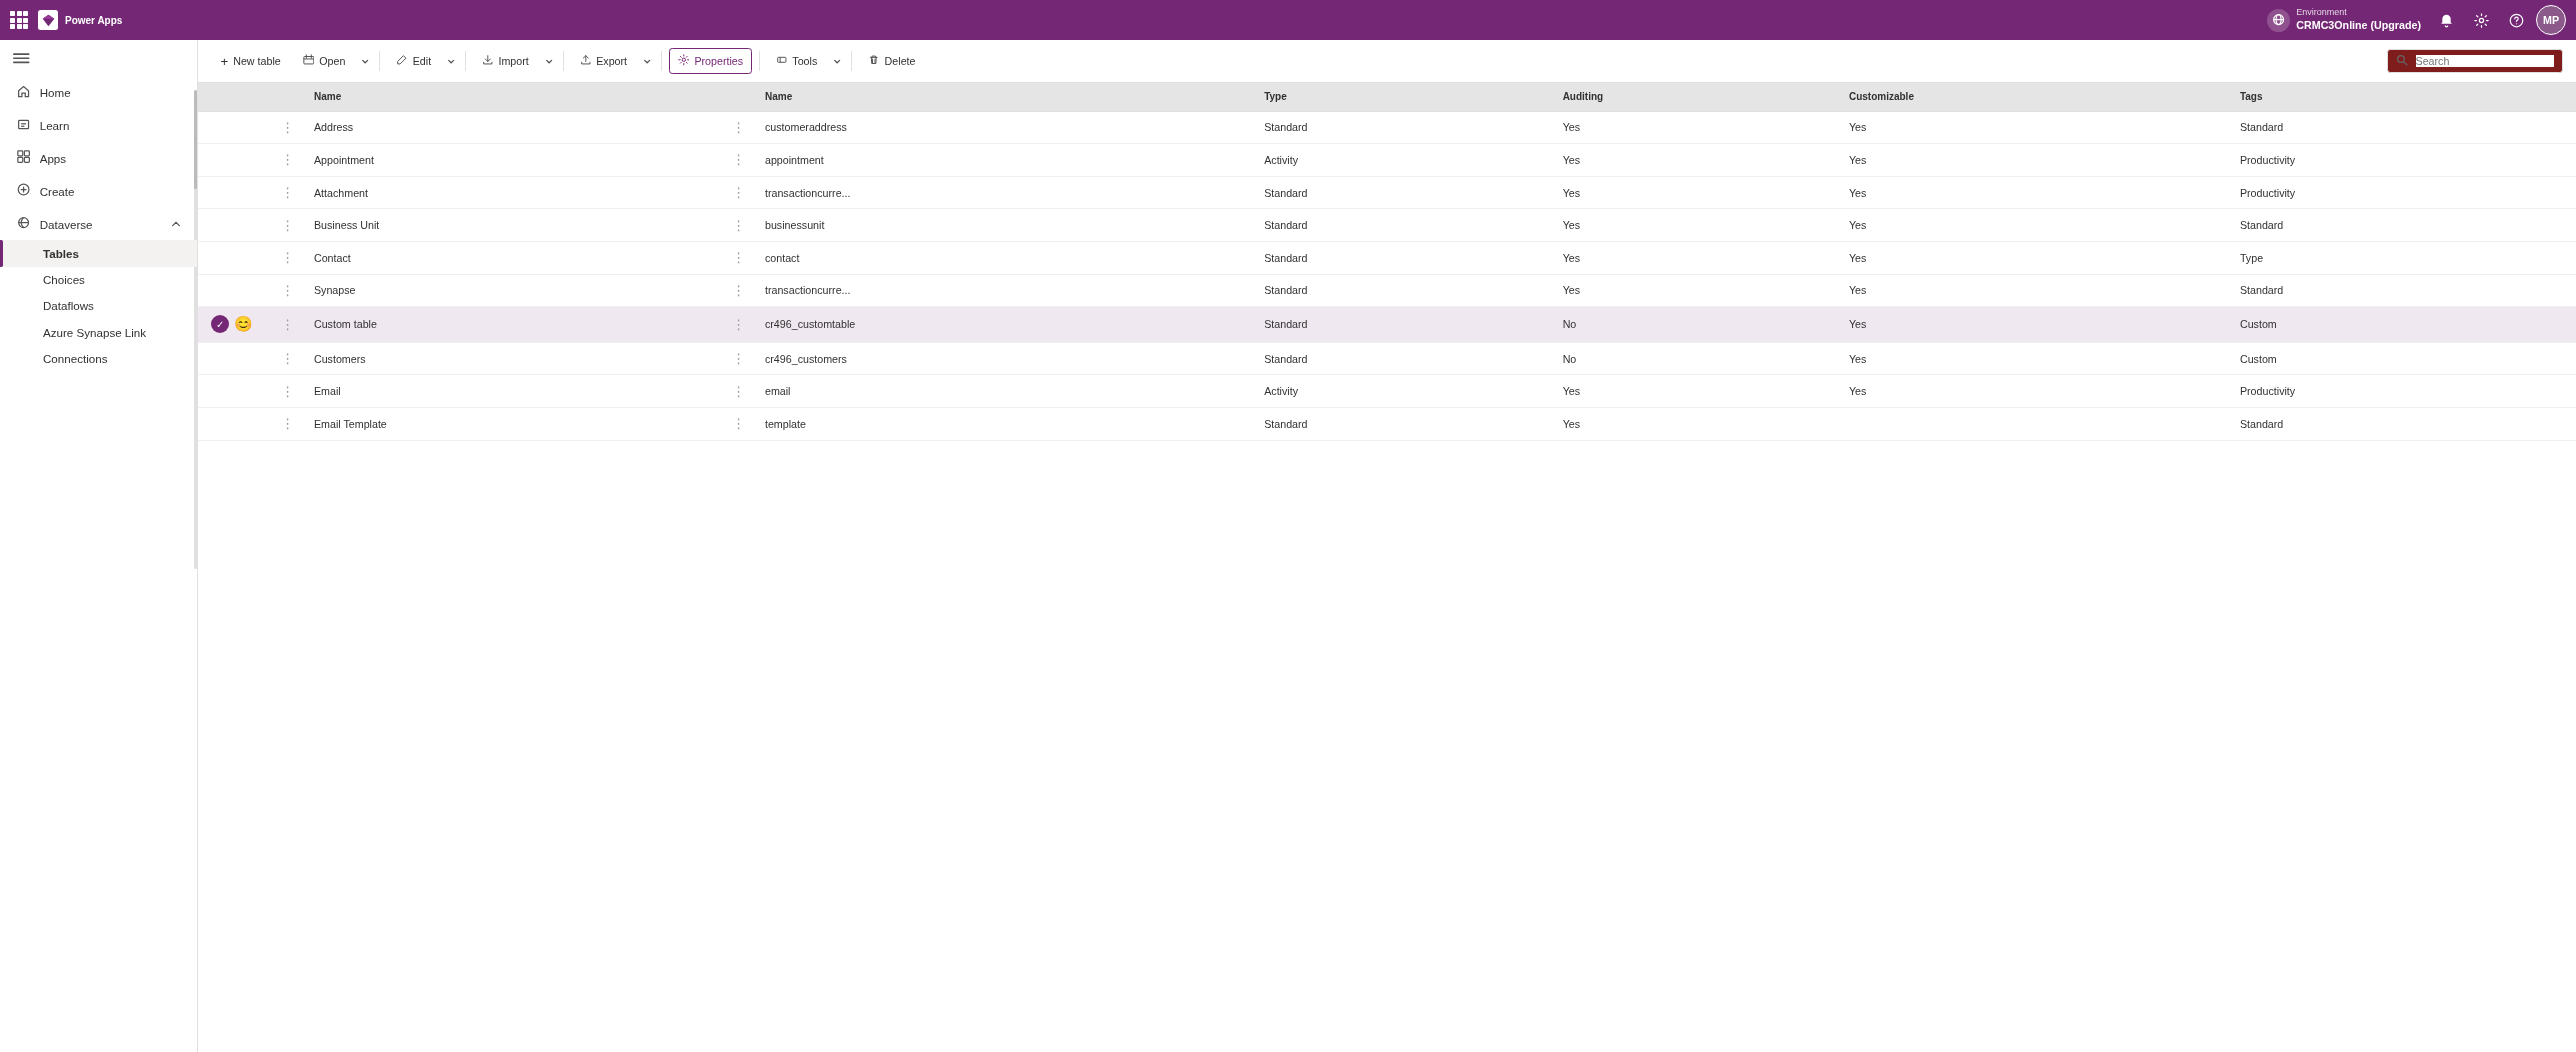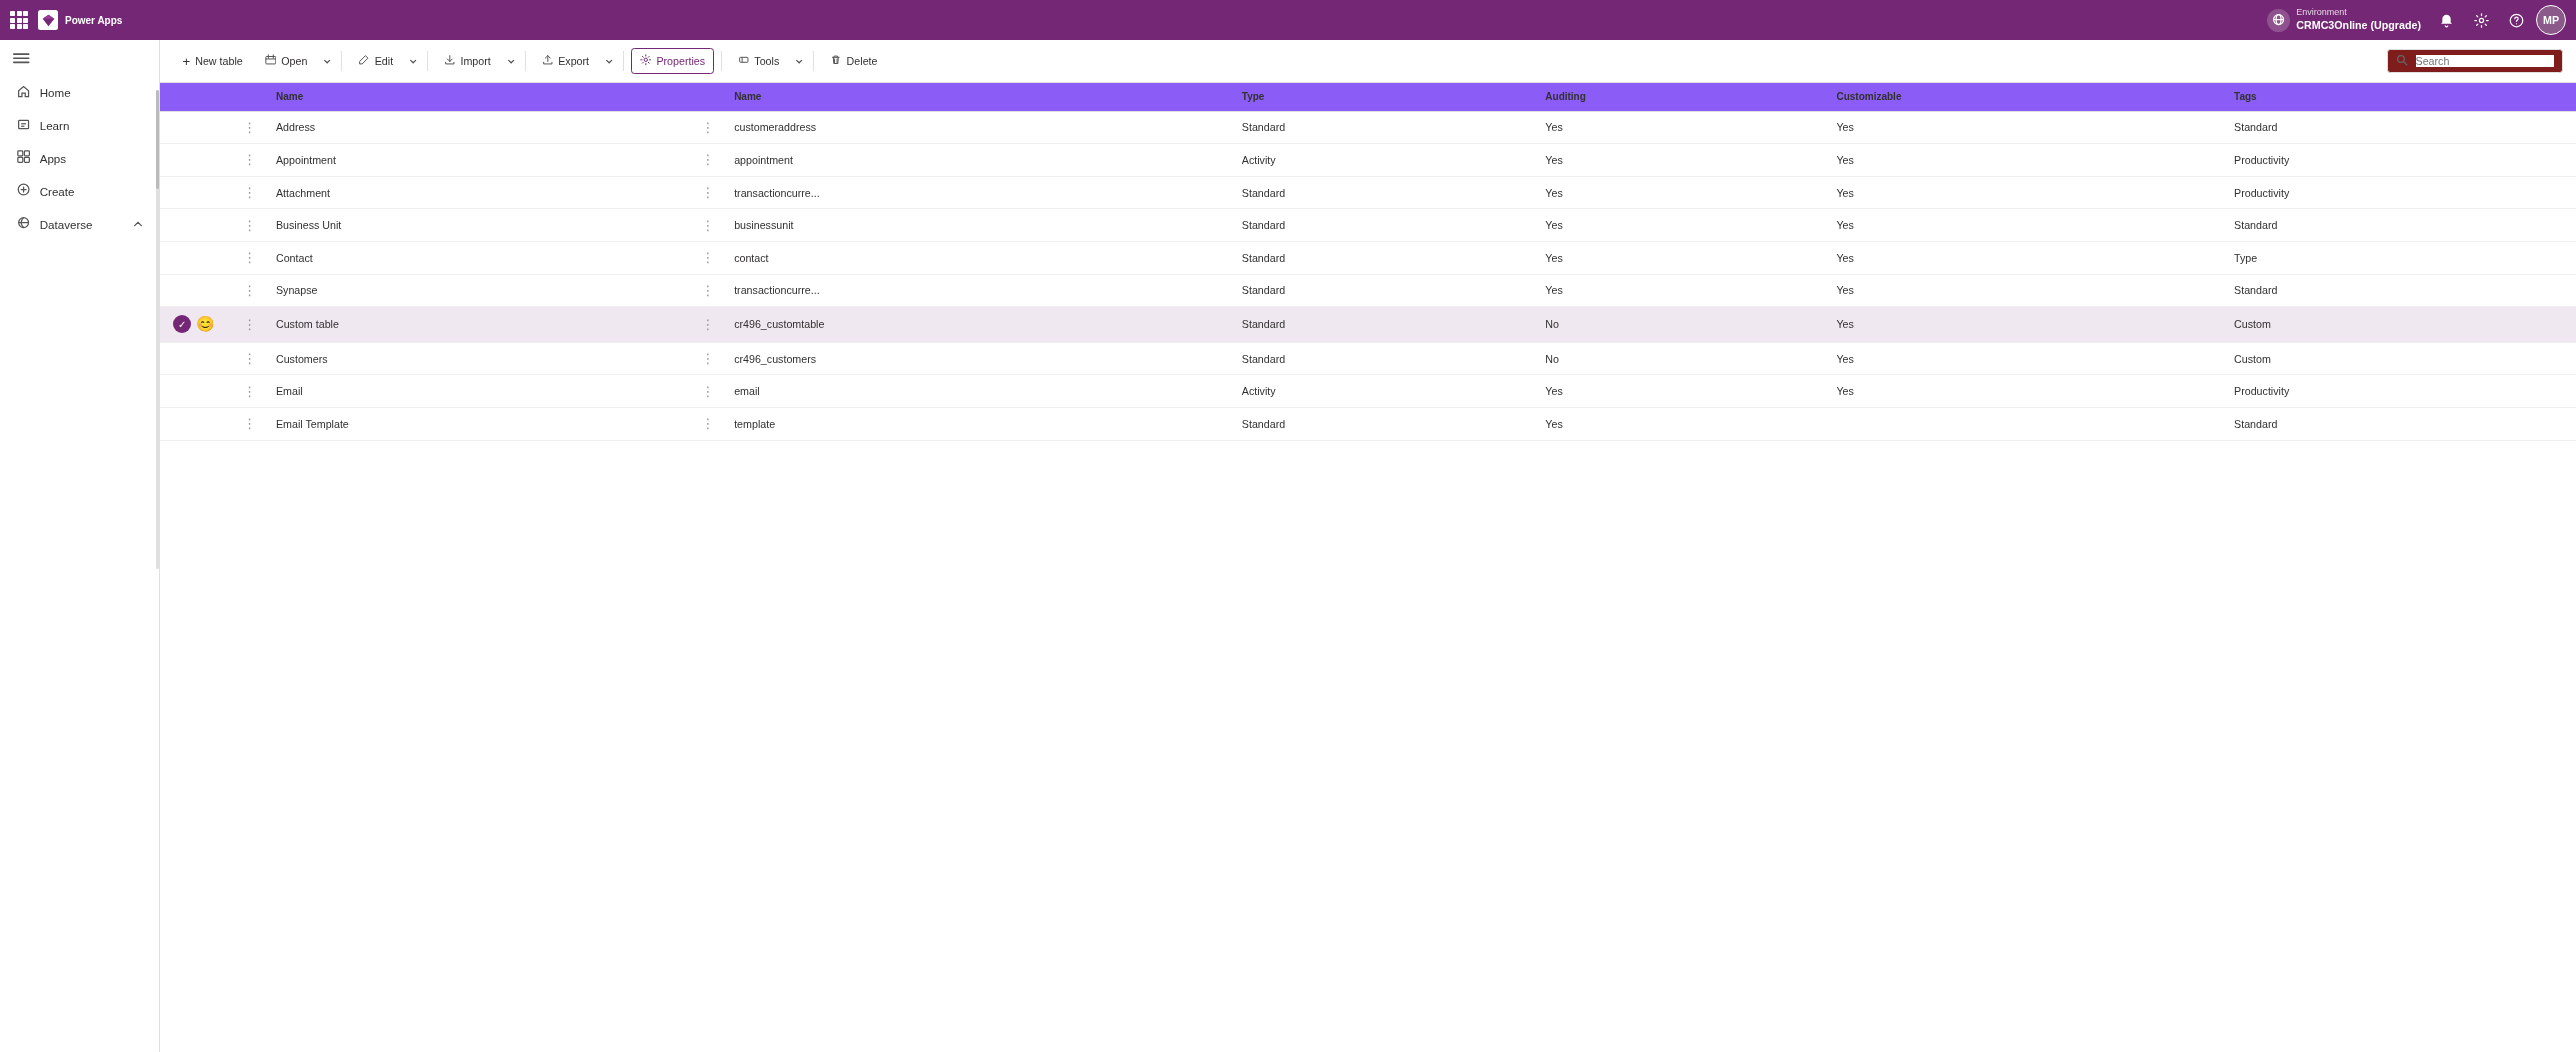--- a/index.html
+++ b/index.html
@@ -92,21 +92,21 @@
 
     
     .main-layout {
       display: flex;
       flex: 1;
       overflow: hidden;
     }
 
     
     .sidebar {
-      width: 160px;
+      width: 198px;
       background: white;
       border-right: 0.8px solid #e0e0e0;
       display: flex;
       flex-direction: column;
       overflow-y: auto;
       flex-shrink: 0;
       position: relative;
     }
     .sidebar-toggle {
       padding: 10px 13.2px;
@@ -267,21 +267,21 @@
     .table-container {
       flex: 1;
       overflow-y: auto;
       overflow-x: hidden;
     }
     table {
       width: 100%;
       border-collapse: collapse;
     }
     thead th {
-      background: #8b5cf6;
+      background: #e5e5e5;
       border-bottom: 0.8px solid #e0e0e0;
       padding: 8.3px 13.2px;
       text-align: left;
       font-size: 10px;
       font-weight: 600;
       color: #323130;
       white-space: nowrap;
       position: sticky;
       top: 0;
       z-index: 1;
@@ -456,20 +456,37 @@
           </span>
           <span>Dataverse</span>
         </div>
         <span>
           <svg width="10" height="10" viewBox="0 0 12 12" fill="none">
               <path d="M2 8l4-4 4 4" stroke="#555" stroke-width="1.5" stroke-linecap="round"></path>
             </svg>
         </span>
       </div>
 
+      <div class="sidebar-subsection">
+        <div class="sidebar-sub-item active">
+          <span>Tables</span>
+        </div>
+        <div class="sidebar-sub-item">
+          <span>Choices</span>
+        </div>
+        <div class="sidebar-sub-item">
+          <span>Dataflows</span>
+        </div>
+        <div class="sidebar-sub-item">
+          <span>Azure Synapse Link</span>
+        </div>
+        <div class="sidebar-sub-item">
+          <span>Connections</span>
+        </div>
+      </div>
     </div>
   </div>
 
   <div class="content-area">
 
     <div class="toolbar">
       <button class="toolbar-btn">
         <span style="font-size:13.2px;">+</span>
         <span>New table</span>
       </button>

